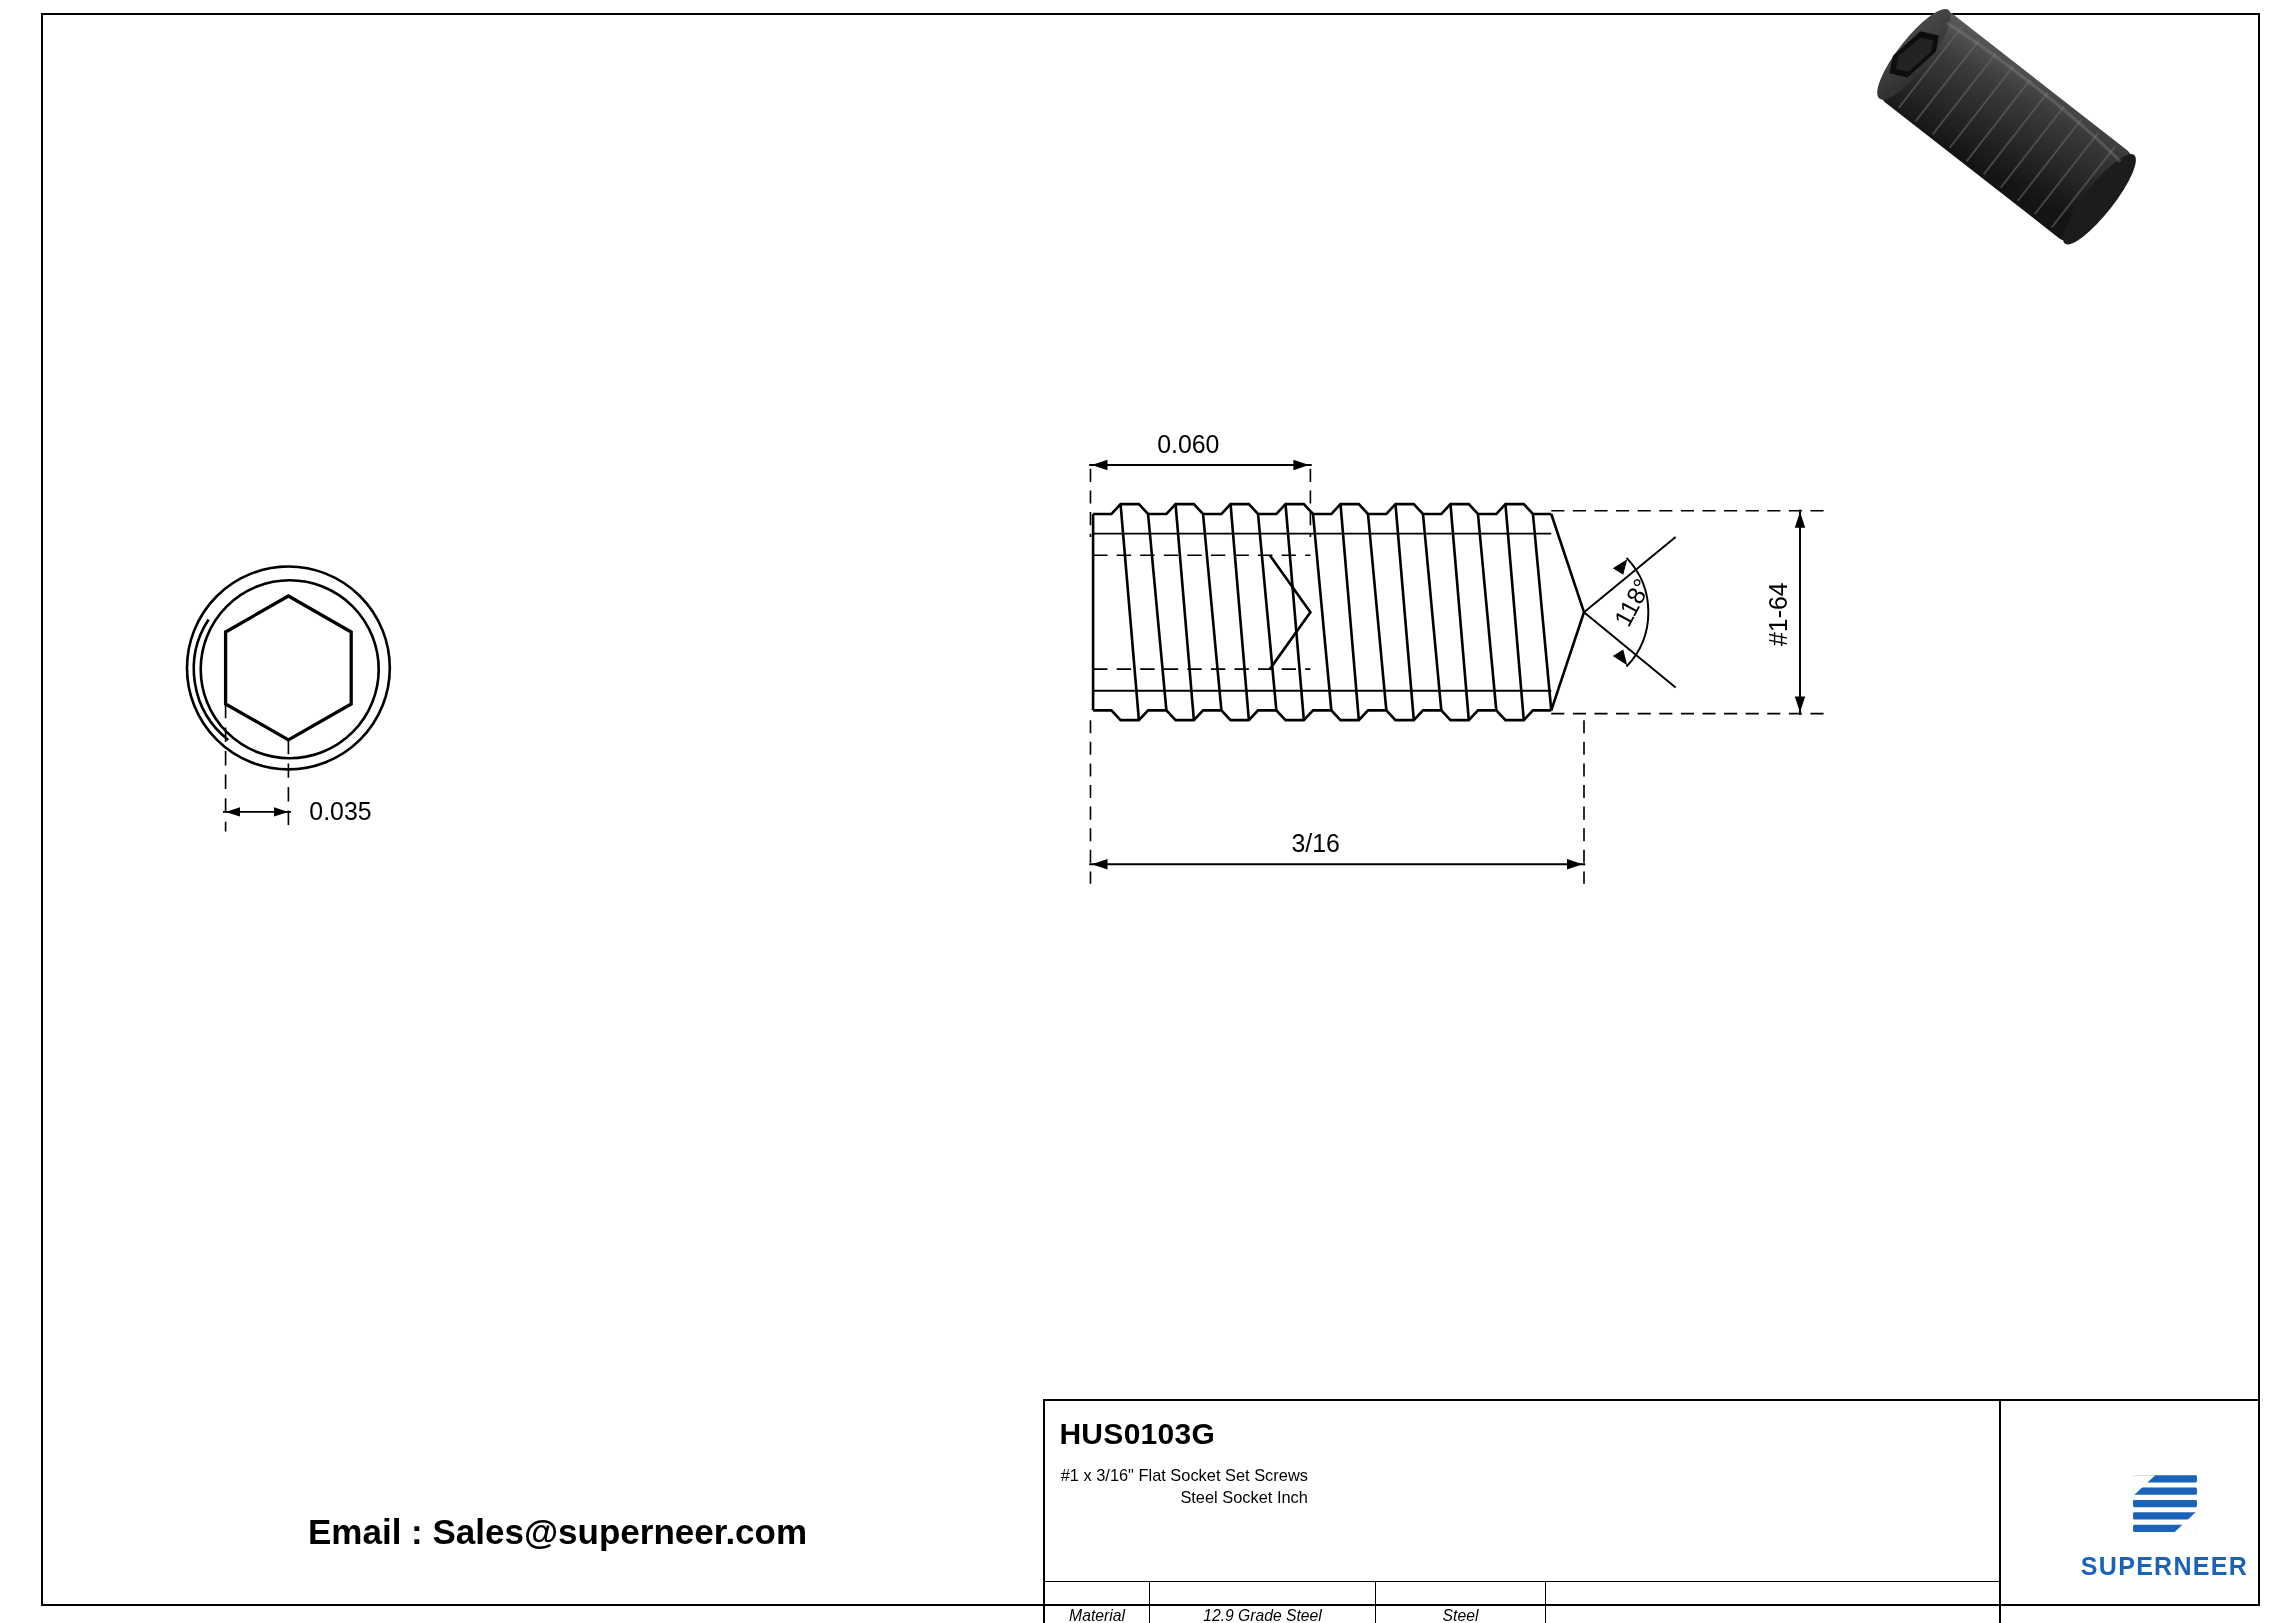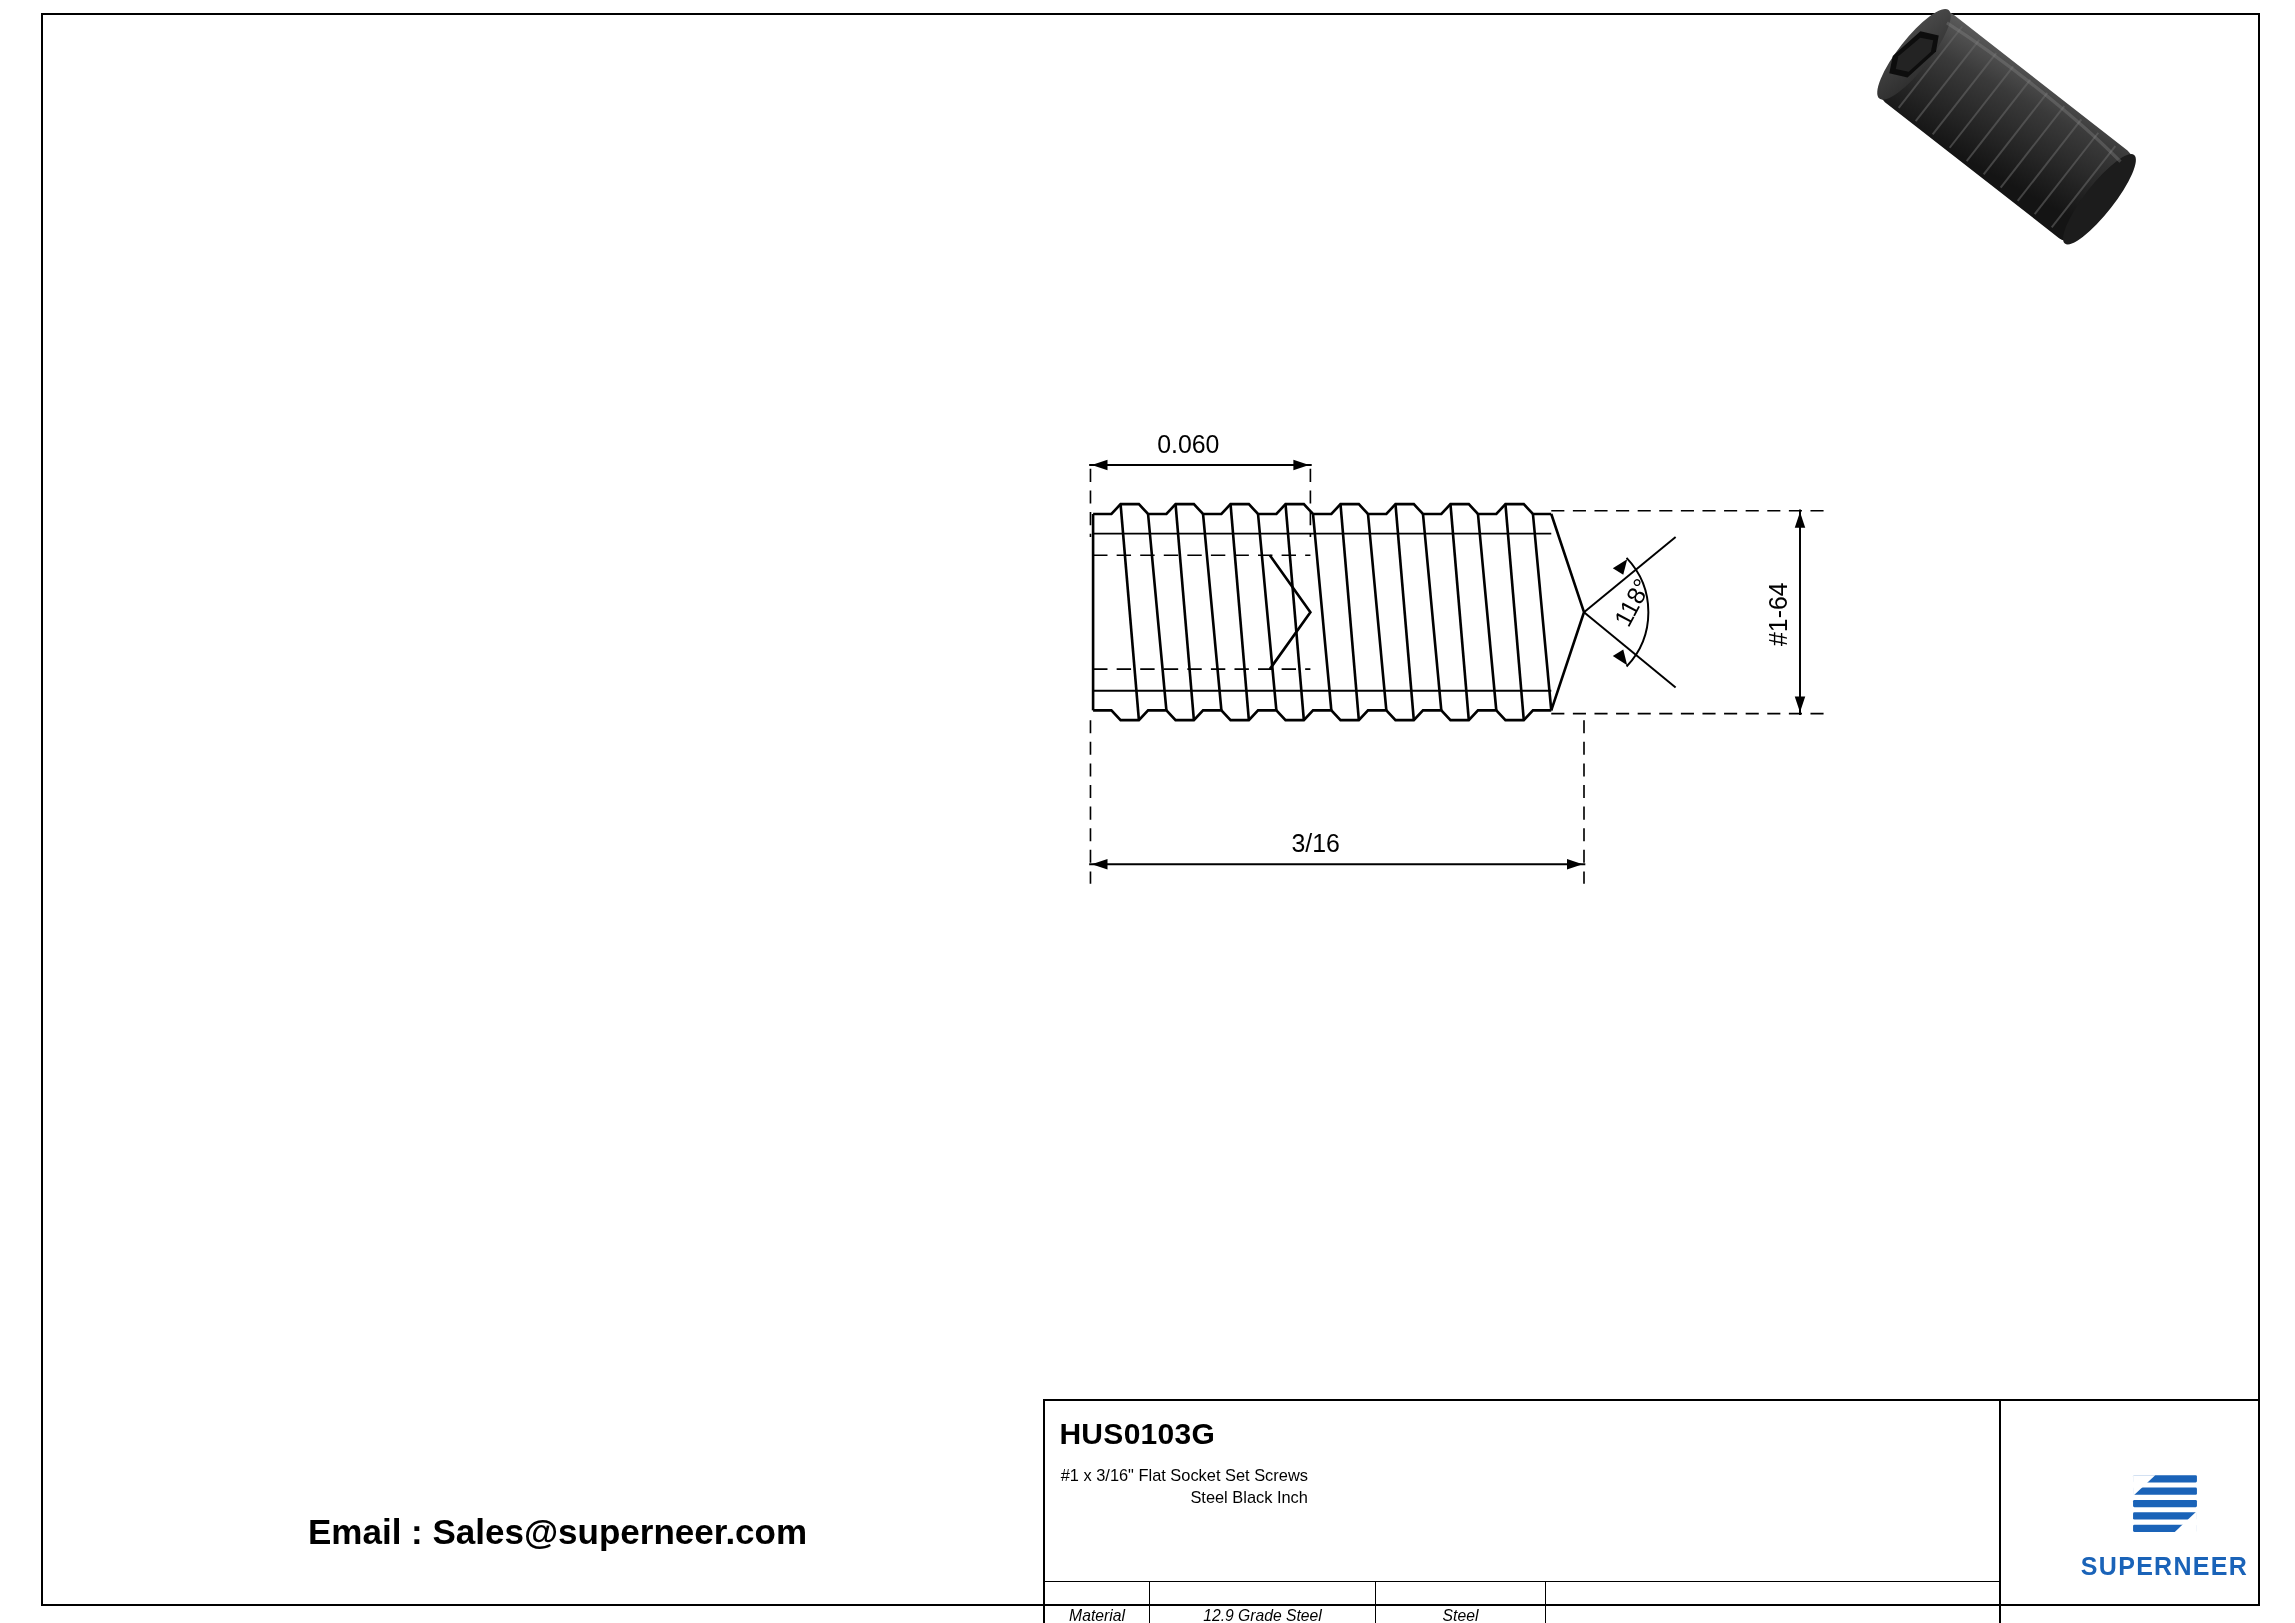--- a/index.html
+++ b/index.html
@@ -228,20 +228,41 @@
         <g transform="translate(36,103)">
           <polygon points="-14,-34 12,-46 24,-24 14,34 -12,46 -24,22" fill="#0d0d0d"></polygon>
           <polygon points="-8,-26 10,-35 18,-19 10,26 -8,35 -17,17" fill="#3d3d3d" opacity="0.45"></polygon>
         </g>
 
         <path d="M46 34 C150 24 300 26 386 38" stroke="#8a8a8a" stroke-width="5" fill="none" opacity="0.35"></path>
       </g>
     </svg>
   </div>
 
+  <div class="view-front">
+    <svg width="458" height="458" viewBox="0 0 700 700">
+
+      <circle cx="210" cy="220" r="155" fill="none" stroke="#000" stroke-width="4"></circle>
+
+      <circle cx="212" cy="222" r="136" fill="none" stroke="#000" stroke-width="4"></circle>
+
+      <path d="M 88 146 A 138 138 0 0 0 118 330" fill="none" stroke="#000" stroke-width="4"></path>
+
+      <polygon points="210,110 306,165 306,275 210,330 114,275 114,165" fill="none" stroke="#000" stroke-width="5"></polygon>
+
+      <line x1="114" y1="275" x2="114" y2="470" stroke="#000" stroke-width="2.5" stroke-dasharray="22,14"></line>
+      <line x1="210" y1="330" x2="210" y2="470" stroke="#000" stroke-width="2.5" stroke-dasharray="22,14"></line>
+
+      <line x1="110" y1="440" x2="214" y2="440" stroke="#000" stroke-width="3"></line>
+      <polygon points="114,440 136,433 136,447" fill="#000"></polygon>
+      <polygon points="210,440 188,433 188,447" fill="#000"></polygon>
+
+      <text x="242" y="452" font-size="38">0.035</text>
+    </svg>
+  </div>
 
   <div class="view-side">
     <svg width="884" height="576" viewBox="0 0 1350 880">
 
       <line x1="84" y1="90" x2="424" y2="90" stroke="#000" stroke-width="3"></line>
       <polygon points="88,90 112,82 112,98" fill="#000"></polygon>
       <polygon points="420,90 396,82 396,98" fill="#000"></polygon>
       <text x="188" y="72" font-size="38">0.060</text>
 
       <line x1="86" y1="96" x2="86" y2="200" stroke="#000" stroke-width="2.5" stroke-dasharray="20,13"></line>
@@ -326,21 +347,21 @@
     </svg>
   </div>
 
   <div class="email">Email : Sales@superneer.com</div>
 
   <div class="titleblock">
     <div class="tb-left">
       <div class="tb-part-no">HUS0103G</div>
       <div class="tb-desc">
         <div>#1 x 3/16" Flat Socket Set Screws</div>
-        <div>Steel Black Inch</div>
+        <div>Steel Socket Inch</div>
       </div>
 
       <div class="tb-grid">
         <div class="tb-row first">
           <div class="tb-cell k">Material</div>
           <div class="tb-cell v">12.9 Grade Steel</div>
           <div class="tb-cell k2">Steel</div>
           <div class="tb-cell v2">Black</div>
         </div>
       </div>

